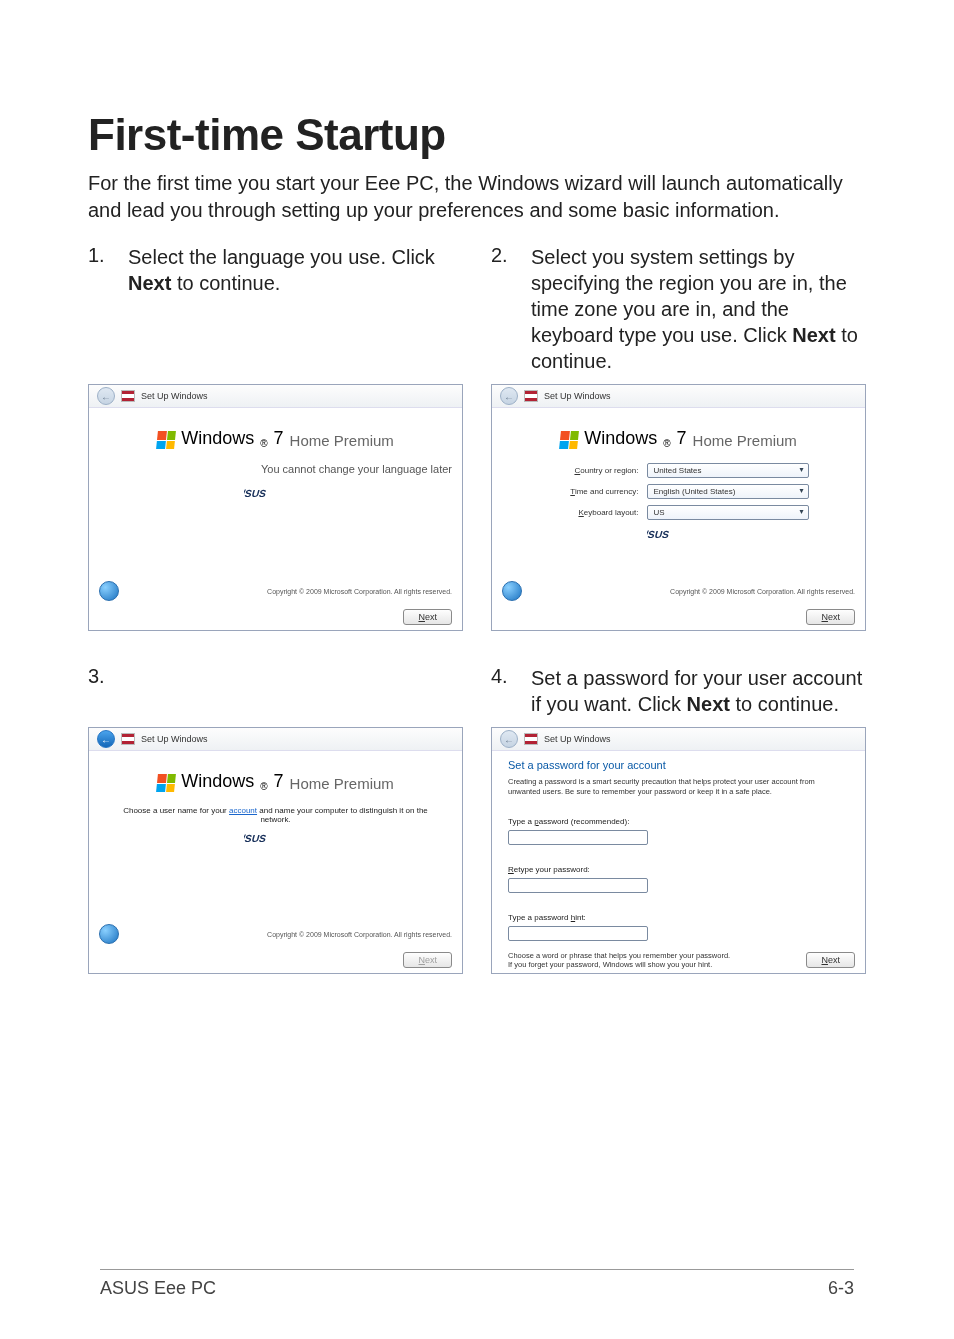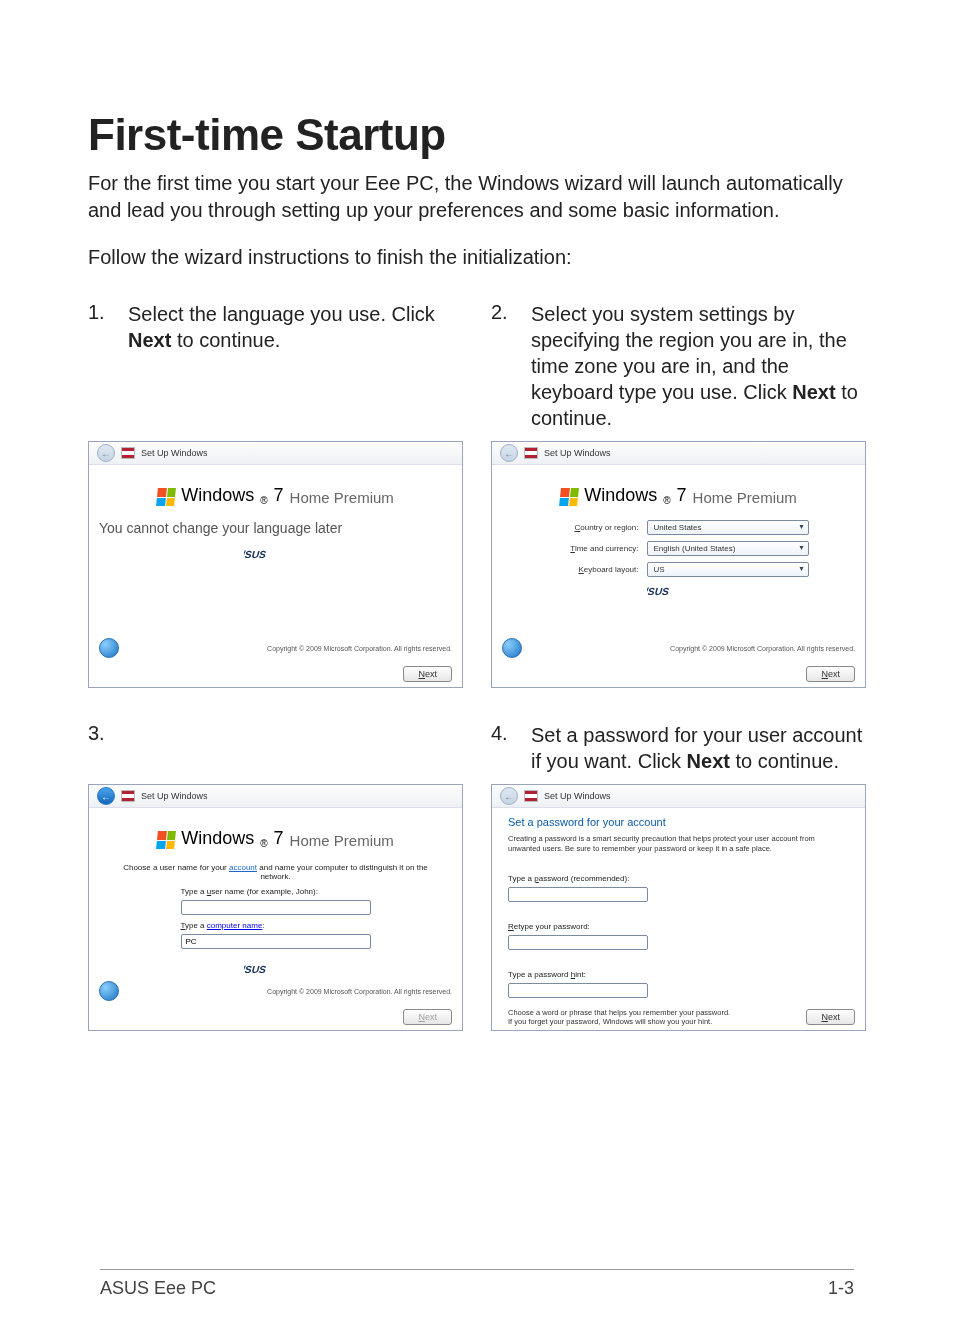--- a/index.html
+++ b/index.html
@@ -122,21 +122,21 @@
   .winlogo .sub {font-size:15px; font-weight:300; color:#666;}
 
   .lang-list {
     width: 180px; margin: 0 auto 4px;
     border:1px solid #9aa;
     font-size:8px; color:#333;
     background:#fff;
   }
   .lang-list .item { padding:1px 6px; white-space:nowrap; }
   .lang-list .sel { background:#3a8ee6; color:#fff; }
-  .hint { text-align:left; font-size:14px; color:#555; margin-bottom:10px;}
+  .hint { text-align:right; font-size:11px; color:#555; margin-bottom:10px;}
 
   .asus-logo { text-align:center; margin-top:6px; }
   .asus-logo svg { width:64px; height:16px; }
 
   .footer-line {
     position:absolute; left:10px; right:10px; bottom:30px;
     display:flex; align-items:center; justify-content:space-between;
   }
   .ease-ico {
     width:18px; height:18px; border-radius:50%;
@@ -209,21 +209,20 @@
 
   
   .steps-row-1 .step .body { min-height: 130px; }
 </style>
 </head>
 <body>
 
 <div class="page">
   <h1>First-time Startup</h1>
   <div class="intro">For the first time you start your Eee PC, the Windows wizard will launch automatically and lead you through setting up your preferences and some basic information.</div>
-  <div class="intro2">Follow the wizard instructions to finish the initialization:</div>
 
   <div class="steps-row steps-row-1">
     <div class="step">
       <div class="num">1.</div>
       <div class="body">
         <span>Select the language you use. Click </span><span class="bold">Next</span><span> to continue.</span>
       </div>
     </div>
     <div class="step">
       <div class="num">2.</div>
@@ -354,26 +353,20 @@
               <span></span>
             </span>
           <span class="big">Windows</span>
             <span class="thin">®</span>
           <span class="big">7</span>
           <span class="sub">Home Premium</span>
         </div>
         <div class="uname-note">
           <span>Choose a user name for your </span><a href="#">account</a><span> and name your computer to distinguish it on the network.</span>
         </div>
-        <div class="uform">
-          <div class="lbl"><span>Type a </span><span class="ul">u</span><span>ser name (for example, John):</span></div>
-          <input class="txt-input" value="" style="">
-          <div class="lbl"><span class="ul">T</span><span>ype a </span><a href="#">computer name</a><span>:</span></div>
-          <input class="txt-input" value="PC" style="">
-        </div>
         <div class="asus-logo">
           <svg viewBox="0 0 100 20">
               <text x="0" y="16" font-family="Arial Black, Arial" font-weight="900" font-size="16" fill="#18305a" transform="skewX(-15)">/SUS</text>
             </svg>
         </div>
         <div class="footer-line">
           <span class="ease-ico"></span>
           <span class="copyright">Copyright © 2009 Microsoft Corporation.  All rights reserved.</span>
         </div>
         <div class="next-btn-row">
@@ -405,15 +398,15 @@
 If you forget your password, Windows will show you your hint.</div>
         <div class="next-btn-row">
           <button class="btn"><span class="ul">N</span><span>ext</span></button>
         </div>
       </div>
     </div>
   </div>
 
   <div class="page-footer">
     <span>ASUS Eee PC</span>
-    <span>1-3</span>
+    <span>6-3</span>
   </div>
 </div>
 
 </body></html>

